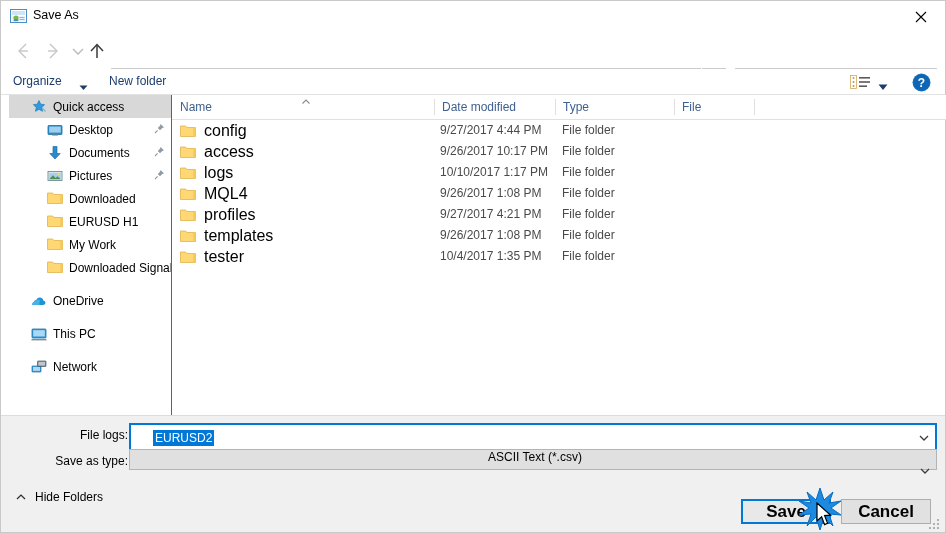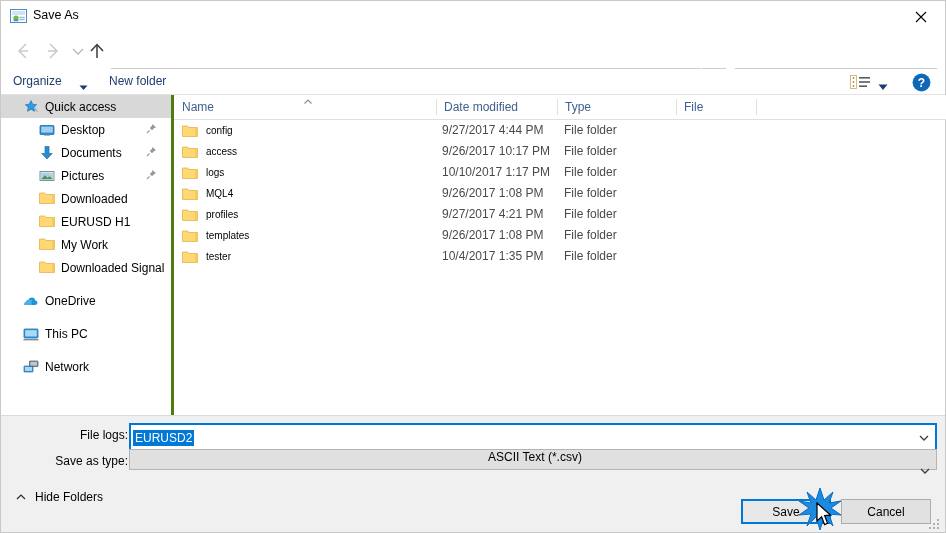--- a/index.html
+++ b/index.html
@@ -60,66 +60,66 @@
   .tb-caret { position:absolute; left:78px; top:11px; }
   .tb-newfolder { left:108px; }
   .tb-view { position:absolute; left:849px; top:6px; width:22px; height:14px; cursor:default; }
   .tb-view-caret { position:absolute; left:877px; top:11px; cursor:default; }
   .tb-help { position:absolute; left:911px; top:4px; width:19px; height:19px; cursor:default; }
 
   
   .main { position:absolute; left:0; top:94px; width:944px; height:320px; background:#ffffff; }
 
   
-  .sidebar { position:absolute; left:0; top:0; width:170px; height:320px; background:#ffffff; overflow:hidden; }
+  .sidebar { position:absolute; left:8px; top:0; width:170px; height:320px; background:#ffffff; overflow:hidden; }
   .nav-item { position:relative; height:23px; display:flex; align-items:center; cursor:default; font-size:12px; color:#000; }
   .nav-item.selected { background:#d8d8d8; }
   .nav-item .ico { width:16px; height:16px; flex:none; position:relative; margin-right:6px; }
   .nav-item .lbl { white-space:nowrap; overflow:hidden; }
   .nav-item .pin { position:absolute; right:14px; top:5px; width:11px; height:11px; }
   .lvl1 { padding-left:22px; }
   .lvl2 { padding-left:38px; }
   .nav-gap { height:10px; }
 
   
-  .listpane { position:absolute; left:170px; top:0; width:774px; height:320px; background:#ffffff; border-left:3px solid #4d7c0f; }
+  .listpane { position:absolute; left:170px; top:0; width:774px; height:320px; background:#ffffff; border-left:1px solid #4d7c0f; }
   .colhdr { position:absolute; left:0; top:0; width:774px; height:25px; background:#ffffff; border-bottom:1px solid #e0e0e0; }
   .colhdr .cell { position:absolute; top:0; height:24px; line-height:24px; font-size:12px; color:#40618f; padding-left:8px; cursor:default; white-space:nowrap; }
   .colhdr .divider { position:absolute; top:4px; width:1px; height:16px; background:#e0e0e0; }
   .sortcaret { position:absolute; left:128px; top:0px; }
 
   .rows { position:absolute; left:0; top:25px; width:774px; }
   .row { position:relative; height:21px; cursor:default; }
-  .cell-name { position:absolute; left:8px; top:0; height:21px; display:flex; align-items:center; font-size:10px; color:#000; }
+  .cell-name { position:absolute; left:8px; top:0; height:21px; display:flex; align-items:center; font-size:16px; color:#000; }
   .cell-name .fico { width:16px; height:14px; position:relative; margin-right:8px; flex:none; }
   .cell-date { position:absolute; left:268px; top:0; height:21px; line-height:21px; font-size:12px; color:#4a4a4a; white-space:nowrap; }
   .cell-type { position:absolute; left:390px; top:0; height:21px; line-height:21px; font-size:12px; color:#4a4a4a; white-space:nowrap; }
   .cell-size { position:absolute; left:510px; top:0; height:21px; line-height:21px; font-size:12px; color:#4a4a4a; }
 
   
   .footer { position:absolute; left:0; top:414px; width:944px; height:117px; background:#f0f0f0; border-top:1px solid #dcdcdc; }
   .fld-label { position:absolute; font-size:12px; color:#000; text-align:right; white-space:nowrap; }
   .lbl-filename { left:30px; top:12px; width:97px; }
   .lbl-savetype { left:30px; top:38px; width:97px; }
 
   .combo { position:absolute; height:21px; background:#ffffff; border:1px solid #b4b4b4; display:flex; align-items:center; }
   .combo .val { font-size:12px; color:#000; padding-left:4px; white-space:nowrap; }
   .combo .val.sel { background:#0078d7; color:#ffffff; padding:1px 2px; margin-left:2px; }
   .combo .cv { margin-left:auto; width:22px; text-align:center; }
-  .combo-filename { left:128px; top:7px; width:808px; border:2px solid #0078d7; height:30px; }
+  .combo-filename { left:128px; top:7px; width:808px; border:2px solid #0078d7; height:30px;padding-left:20px; }
   .combo-savetype { left:128px; top:33px; width:808px; background:#e0e0e0; border:1px solid #b4b4b4;flex-direction:column; }
 
   .hide-folders { position:absolute; left:14px; top:74px; display:flex; font-size:12px; color:#000; cursor:default; }
   .hide-folders .hc { margin-right:8px; }
 
   .dlg-btn {
     position:absolute; top:83px; height:25px; width:90px;
     background:#e1e1e1; border:1px solid #adadad;
-    font-size:12px; color:#000; font-family:"Liberation Sans", sans-serif;
-    display:flex; align-items:center; justify-content:center; cursor:default;
+    font-size:17px; color:#000; font-family:"Liberation Sans", sans-serif;
+    display:flex; align-items:center; justify-content:center; cursor:default;font-weight:bold;
   }
   .btn-save { left:740px; background:#e8e8e8; border:2px solid #0078d7; }
   .btn-cancel { left:840px; }
 
   
   .burst { position:absolute; left:796px; top:485px; width:46px; height:46px; pointer-events:none; }
   .cursor { position:absolute; left:814px; top:501px; width:18px; height:26px; pointer-events:none; }
   .grip { position:absolute; right:4px; bottom:3px; width:12px; height:12px; }
   .grip i { position:absolute; width:2px; height:2px; background:#b0b0b0; }
 </style>

